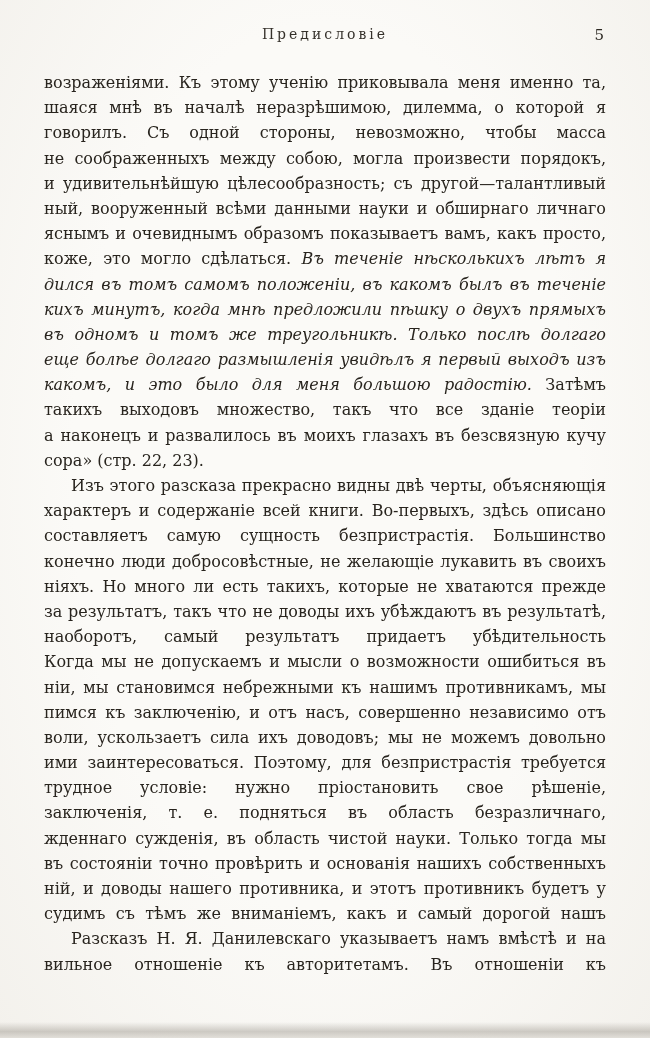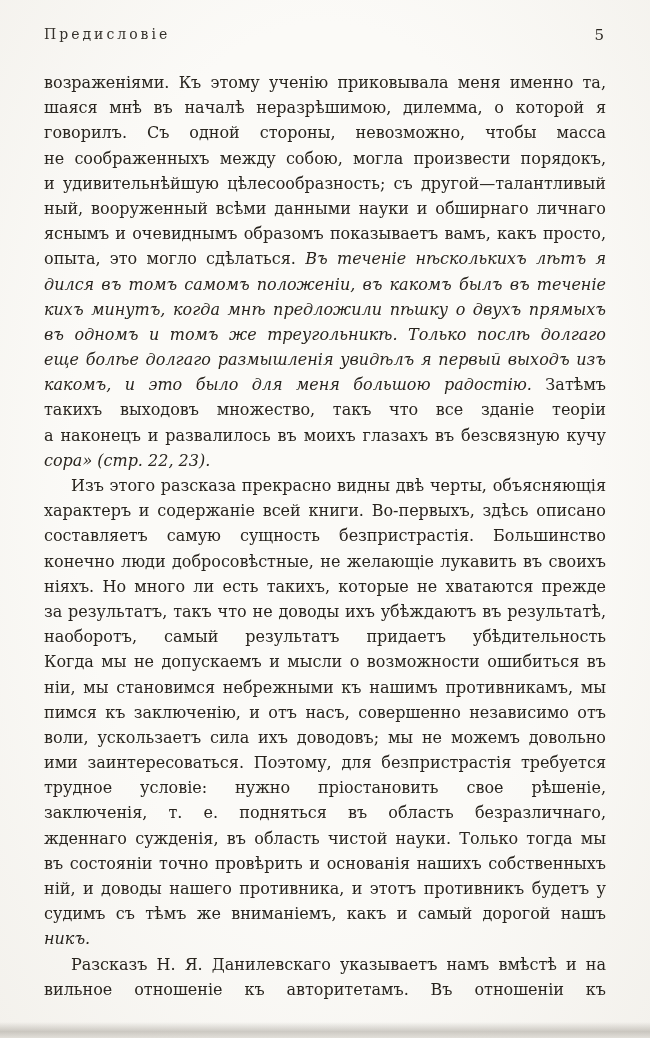--- a/index.html
+++ b/index.html
@@ -24,20 +24,21 @@
     width: 562px;
     margin: 0 auto;
   }
   .header {
     position: relative;
     height: 20px;
   }
   .header .title {
     position: absolute;
     left: 0; right: 0;
+    text-align: center;
     font-size: 14px;
     letter-spacing: 3px;
     color: #35312b;
   }
   .header .pagenum {
     position: absolute;
     right: 2px; top: 0;
     font-size: 15px;
     color: #2c2822;
   }
@@ -47,21 +48,21 @@
   .paragraph { margin: 0; }
   .line {
     font-size: 16px;
     line-height: 25.2px;
     text-align: justify;
     text-align-last: justify;
     white-space: normal;
     overflow: hidden;
     height: 25.2px;
   }
-  .line.short { text-align-last: left; font-style: italic; }
+  .line.short { text-align-last: left; }
   .line.indent { text-indent: 27px; }
   .italic { font-style: italic; }
   .scan-edge {
     position: absolute;
     left: 0; right: 0; bottom: 0;
     height: 16px;
     background: linear-gradient(to bottom,
       rgba(150,144,134,0) 0%,
       rgba(140,134,124,0.40) 60%,
       rgba(225,222,216,0.95) 100%);
@@ -78,21 +79,21 @@
     </div>
     <div class="body">
         <div class="paragraph">
           <div class="line"><span>возраженіями. Къ этому ученію приковывала меня именно та, казав-</span></div>
           <div class="line"><span>шаяся мнѣ въ началѣ неразрѣшимою, дилемма, о которой я только-что</span></div>
           <div class="line"><span>говорилъ. Съ одной стороны, невозможно, чтобы масса случайностей,</span></div>
           <div class="line"><span>не соображенныхъ между собою, могла произвести порядокъ, гармонію</span></div>
           <div class="line"><span>и удивительнѣйшую цѣлесообразность; съ другой—талантливый уче-</span></div>
           <div class="line"><span>ный, вооруженный всѣми данными науки и обширнаго личнаго опыта,</span></div>
           <div class="line"><span>яснымъ и очевиднымъ образомъ показываетъ вамъ, какъ просто, одна-</span></div>
-          <div class="line"><span>опыта, это могло сдѣлаться. </span><span class="italic">Въ теченіе нѣсколькихъ лѣтъ я нахо-</span></div>
+          <div class="line"><span>коже, это могло сдѣлаться. </span><span class="italic">Въ теченіе нѣсколькихъ лѣтъ я нахо-</span></div>
           <div class="line"><span class="italic">дился въ томъ самомъ положеніи, въ какомъ былъ въ теченіе нѣсколь-</span></div>
           <div class="line"><span class="italic">кихъ минутъ, когда мнѣ предложили пѣшку о двухъ прямыхъ углахъ</span></div>
           <div class="line"><span class="italic">въ одномъ и томъ же треугольникѣ. Только послѣ долгаго изученія и</span></div>
           <div class="line"><span class="italic">еще болѣе долгаго размышленія увидѣлъ я первый выходъ изъ этой</span></div>
           <div class="line"><span class="italic">какомъ, и это было для меня большою радостію.</span><span> Затѣмъ открылось</span></div>
           <div class="line"><span>такихъ выходовъ множество, такъ что все зданіе теоріи разрѣшилось,</span></div>
           <div class="line"><span>а наконецъ и развалилось въ моихъ глазахъ въ безсвязную кучу му-</span></div>
           <div class="line short"><span>сора» (стр. 22, 23).</span></div>
         </div>
         <div class="paragraph">
@@ -107,21 +108,20 @@
           <div class="line"><span>ніи, мы становимся небрежными къ нашимъ противникамъ, мы торо-</span></div>
           <div class="line"><span>пимся къ заключенію, и отъ насъ, совершенно независимо отъ нашей</span></div>
           <div class="line"><span>воли, ускользаетъ сила ихъ доводовъ; мы не можемъ довольно глубоко</span></div>
           <div class="line"><span>ими заинтересоваться. Поэтому, для безпристрастія требуется очень</span></div>
           <div class="line"><span>трудное условіе: нужно пріостановить свое рѣшеніе, воздержаться отъ</span></div>
           <div class="line"><span>заключенія, т. е. подняться въ область безразличнаго, непредубѣ-</span></div>
           <div class="line"><span>жденнаго сужденія, въ область чистой науки. Только тогда мы будемъ</span></div>
           <div class="line"><span>въ состояніи точно провѣрить и основанія нашихъ собственныхъ мнѣ-</span></div>
           <div class="line"><span>ній, и доводы нашего противника, и этотъ противникъ будетъ у насъ</span></div>
           <div class="line"><span>судимъ съ тѣмъ же вниманіемъ, какъ и самый дорогой нашъ сторон-</span></div>
-          <div class="line short"><span>никъ.</span></div>
         </div>
         <div class="paragraph">
           <div class="line indent"><span>Разсказъ Н. Я. Данилевскаго указываетъ намъ вмѣстѣ и на пра-</span></div>
           <div class="line"><span>вильное отношеніе къ авторитетамъ. Въ отношеніи къ авторитетамъ у</span></div>
         </div>
       </div>
   </div>
   <div class="scan-edge"></div>
 </div>
 

